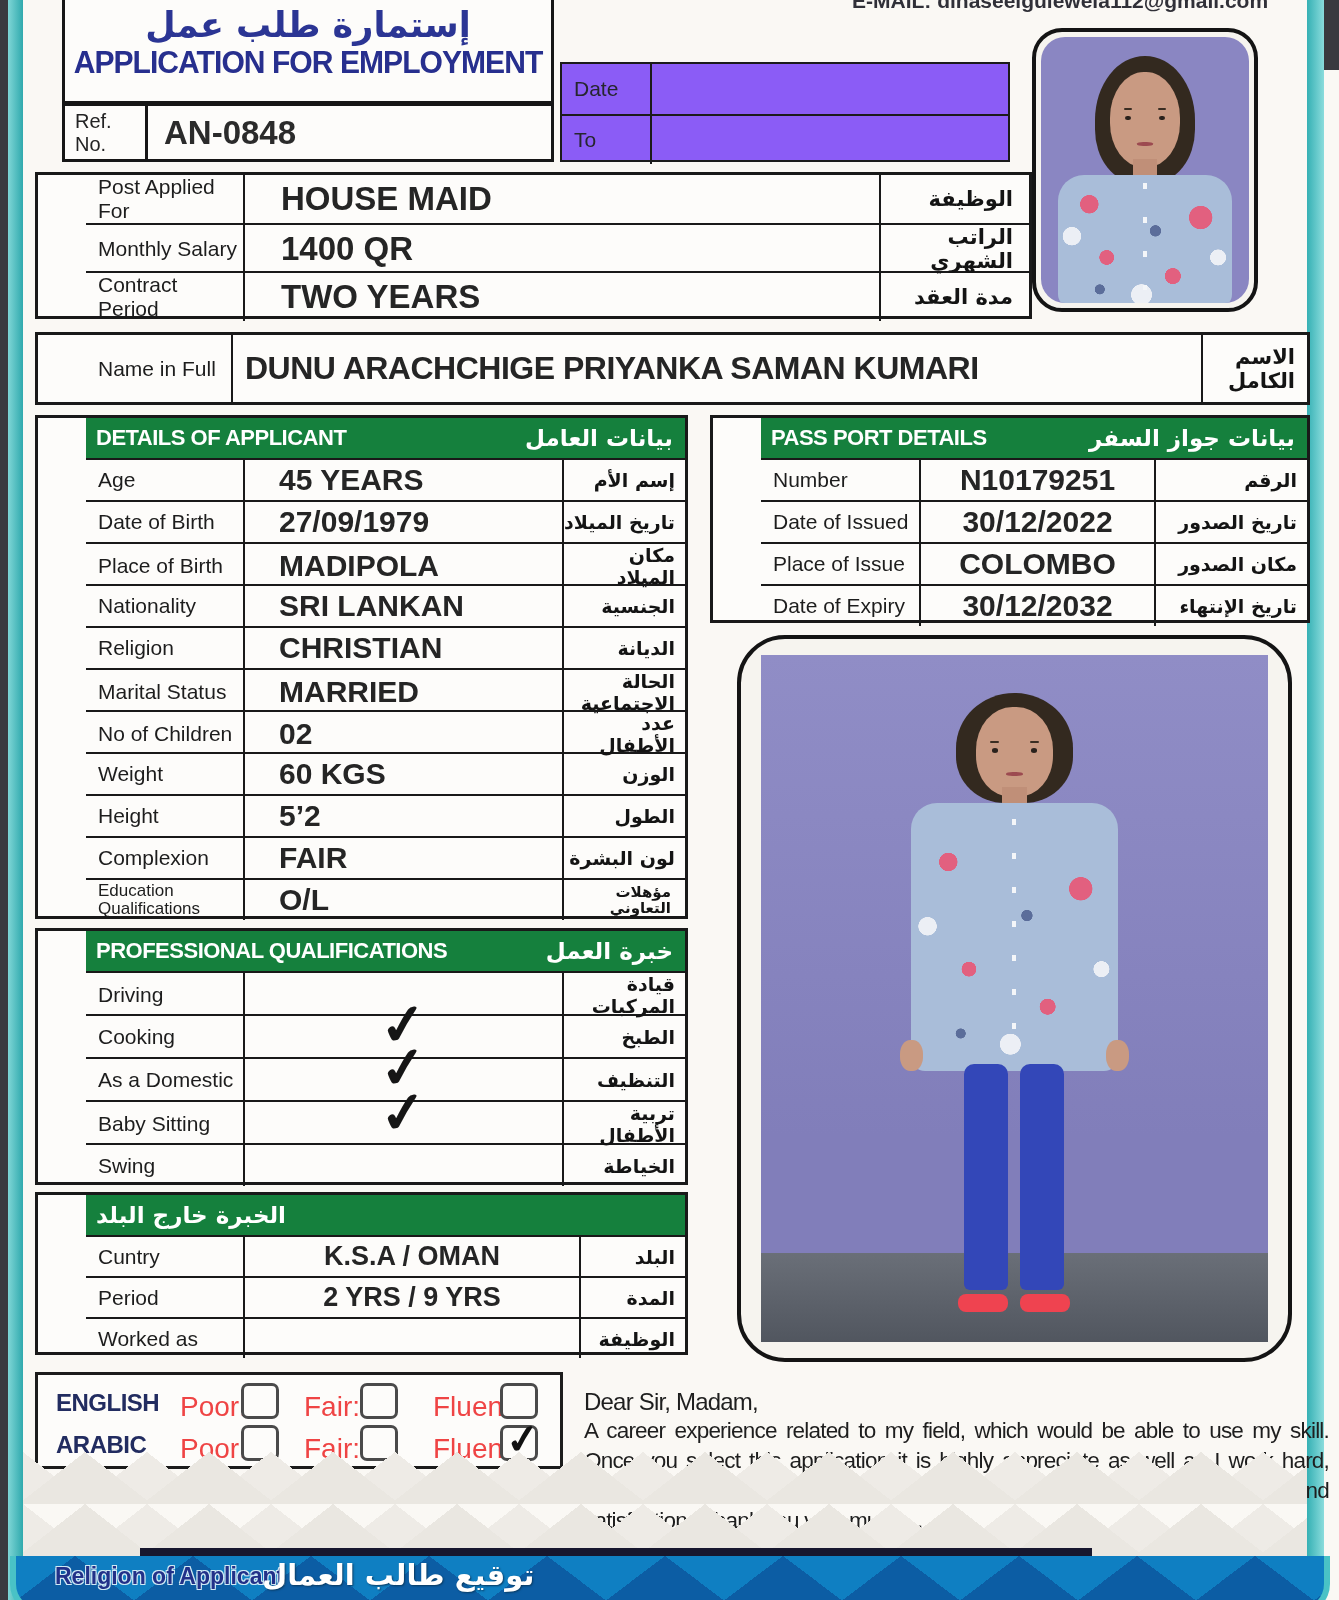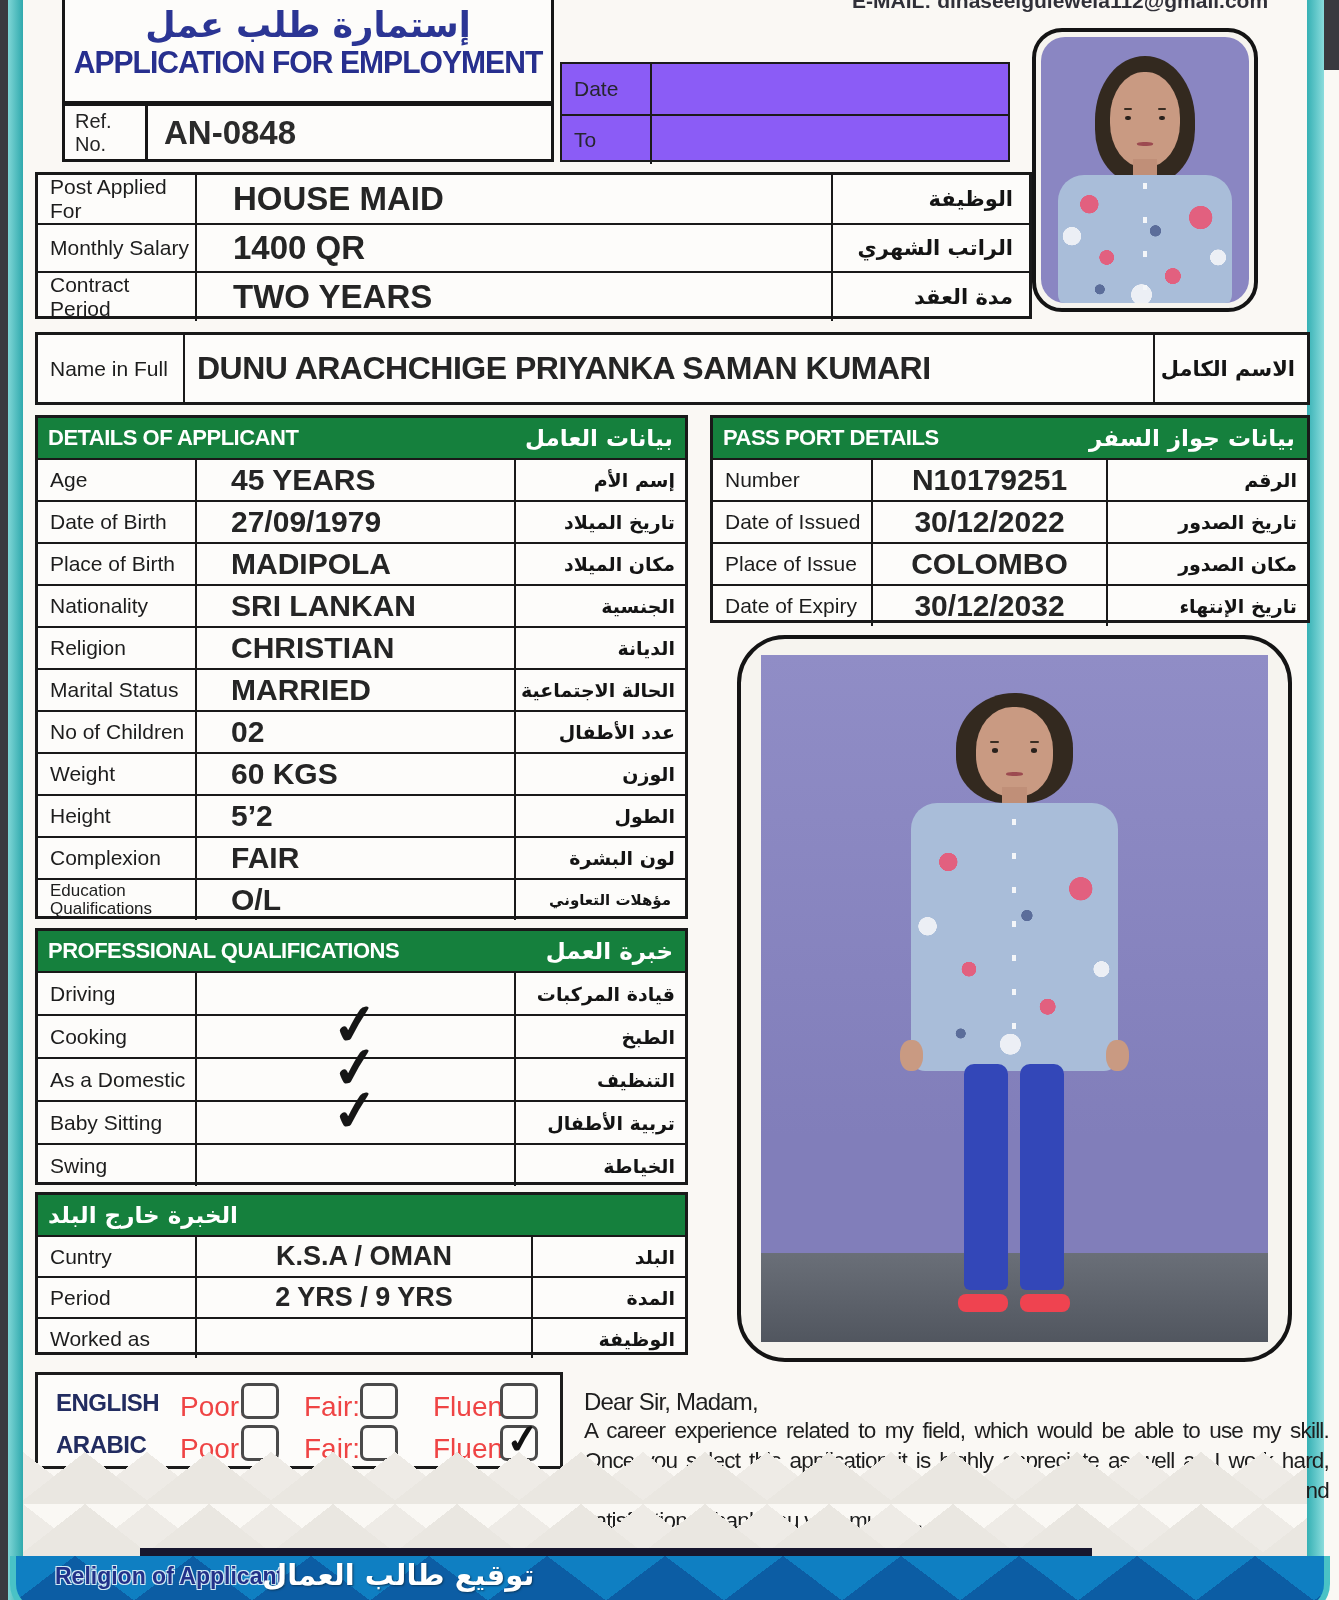--- a/index.html
+++ b/index.html
@@ -64,21 +64,21 @@
       radial-gradient(circle 8px at 24% 86%, #5b6d9a 60%, rgba(0,0,0,0) 66%);
     border-radius:26px 26px 14px 14px; }
   .p-blouse::after { content:""; position:absolute; left:50%; top:6%; width:4px; height:80%;
     transform:translateX(-50%);
     background:repeating-linear-gradient(180deg,#f4f6f9 0 6px, rgba(0,0,0,0) 6px 34px); }
   .p-hand { background:#c99a82; border-radius:45%; }
   .p-leg { background:#3347b8; border-radius:10px 10px 6px 6px; }
   .p-sandal { background:#ef4350; border-radius:8px; }
 
   
-  .sec { position:absolute; background:#fdfcfa; border:3px solid #191919; }
+  .sec { position:absolute; background:#fdfcfa; border:3px solid #191919;padding-left:48px; }
   .sec-head { height:40px; background:#15803d; color:#ffffff; display:flex; align-items:center; justify-content:space-between; padding:0 12px 0 10px; }
   .sec-head .h-en { font-size:22px; font-weight:bold; letter-spacing:-0.5px; }
   .sec-head .h-ar { font-size:23px; font-weight:bold; }
   .grid-row { display:grid; border-top:2px solid #191919; align-items:center; }
   .g-lab { font-size:21px; color:#1d1d1d; padding-left:12px; align-self:center; }
   .g-val { border-left:2px solid #191919; border-right:2px solid #191919; height:100%; display:flex; align-items:center;
     font-weight:bold; color:#252525; overflow:visible; }
   .g-ar { font-size:19px; font-weight:bold; color:#141414; text-align:right; padding-right:10px; }
 
   

